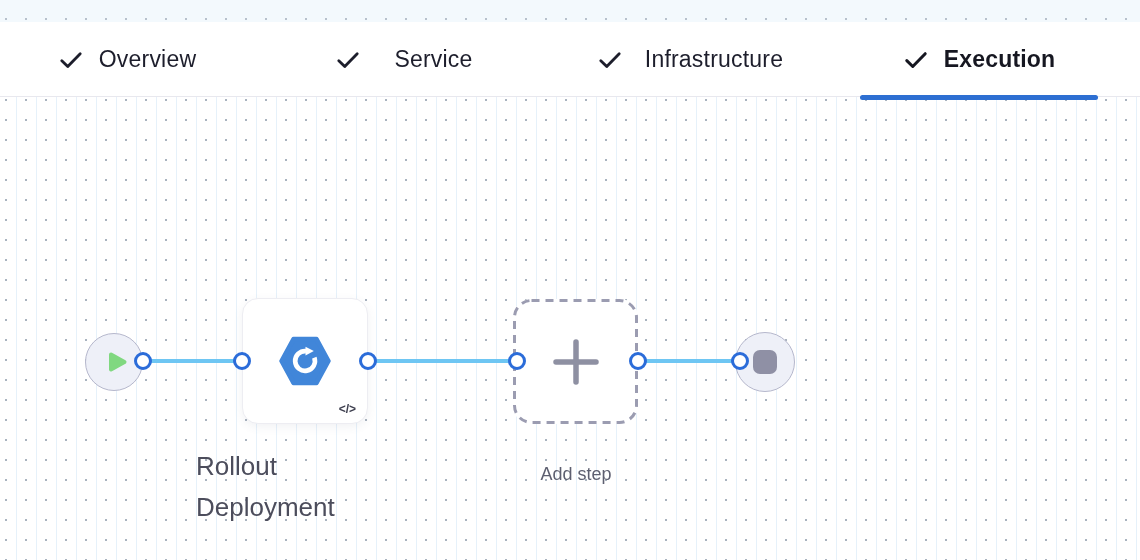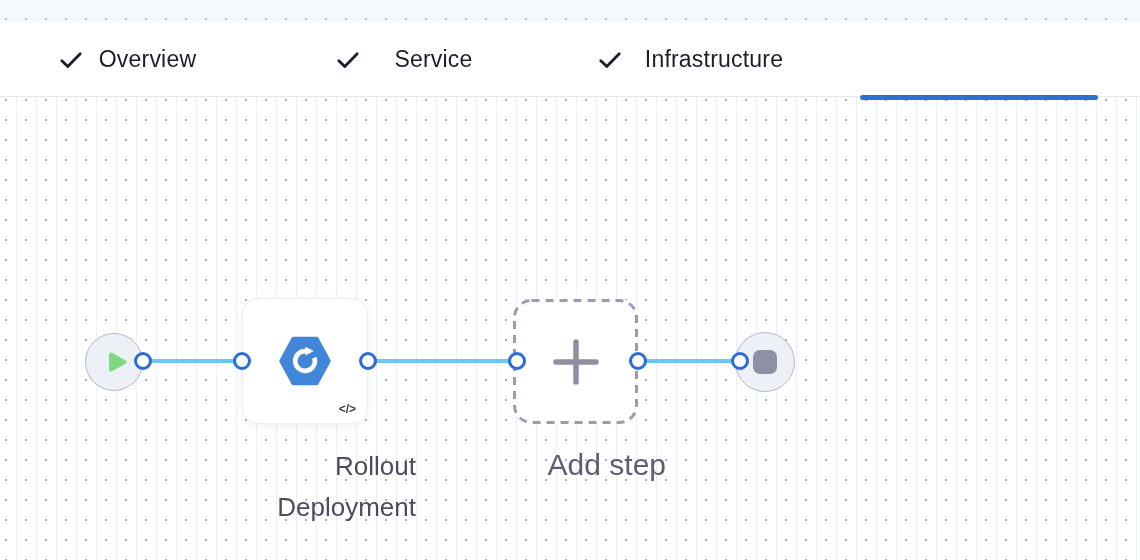--- a/index.html
+++ b/index.html
@@ -83,25 +83,25 @@
   .add-step-box {
     position:absolute; left:513px; top:202px; width:125px; height:125px;
     display:flex; align-items:center; justify-content:center;
     background:#ffffff; border-radius:18px; z-index:2; cursor:pointer;
   }
   .add-step-box .dash-border { position:absolute; left:0; top:0; width:125px; height:125px; }
   .plus-svg { width:46px; height:46px; display:block; position:relative; }
 
   .step-label {
     position:absolute; left:196px; top:349px; width:220px;
-    text-align:right; font-size:26px; line-height:41px; color:#4c4d5c; z-index:2;
+    text-align:left; font-size:26px; line-height:41px; color:#4c4d5c; z-index:2;
   }
   .add-label {
-    position:absolute; left:486px; top:348px; width:180px;
-    text-align:right; font-size:30px; line-height:40px; color:#5d5f70; z-index:2;
+    position:absolute; left:486px; top:357px; width:180px;
+    text-align:center; font-size:18px; line-height:40px; color:#5d5f70; z-index:2;
   }
 </style>
 </head>
 <body>
 
 <div class="screen">
 
   <div class="top-strip"></div>
 
   <div class="tab-bar">
@@ -115,20 +115,26 @@
       <svg class="check" viewBox="0 0 24 24">
         <path d="M3.5 12.6 L9 18 L20.5 6.2" fill="none" stroke="#1d1e2c" stroke-width="2.6" stroke-linecap="round" stroke-linejoin="round"></path>
       </svg>
       <span class="label">Service</span>
     </div>
     <div class="tab tab-2">
       <svg class="check" viewBox="0 0 24 24">
         <path d="M3.5 12.6 L9 18 L20.5 6.2" fill="none" stroke="#1d1e2c" stroke-width="2.6" stroke-linecap="round" stroke-linejoin="round"></path>
       </svg>
       <span class="label">Infrastructure</span>
+    </div>
+    <div class="tab tab-3 active">
+      <svg class="check" viewBox="0 0 24 24">
+        <path d="M3.5 12.6 L9 18 L20.5 6.2" fill="none" stroke="#161721" stroke-width="2.8" stroke-linecap="round" stroke-linejoin="round"></path>
+      </svg>
+      <span class="label">Execution</span>
     </div>
   </div>
   <div class="tab-underline"></div>
 
   <div class="canvas">
 
     <div class="edge edge-1"></div>
     <div class="edge edge-2"></div>
     <div class="edge edge-3"></div>
 

